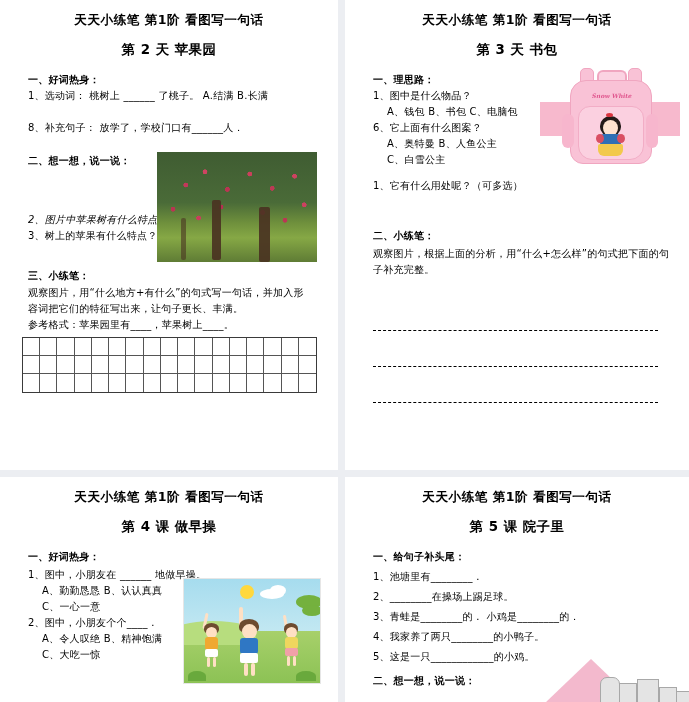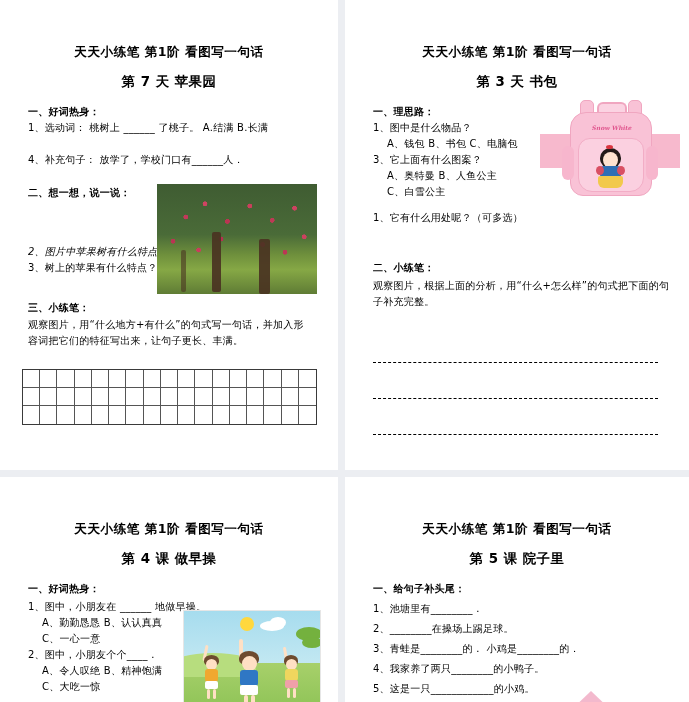--- a/index.html
+++ b/index.html
@@ -13,21 +13,21 @@
     position:absolute;
     background:#ffffff;
     overflow:hidden;
   }
   
   #page-1{left:0;   top:0;   width:338px;height:470px;}
   #page-2{left:345px;top:0;  width:344px;height:470px;}
   #page-3{left:0;   top:477px;width:338px;height:225px;}
   #page-4{left:345px;top:477px;width:344px;height:225px;}
 
-  .inner{position:relative;width:100%;height:100%;margin-top:32px;}
+  .inner{position:relative;width:100%;height:100%;}
 
   .ttl{
     text-align:center;
     font-weight:bold;
     color:#000;
     font-size:12.6px;
     letter-spacing:.5px;
   }
   .ttl1{padding-top:12px;}
   .ttl2{padding-top:12px;font-size:13.4px;}
@@ -105,38 +105,39 @@
   .grid div.lastrow{border-bottom:none;}
 
   .dashline{position:absolute;border-top:1.6px dashed #000;}
 </style>
 </head>
 <body>
 
 <div class="sheet" id="page-1">
  <div class="inner">
   <div class="ttl ttl1">天天小练笔  第1阶  看图写一句话</div>
-  <div class="ttl ttl2">第 7 天  苹果园</div>
+  <div class="ttl ttl2">第 2 天  苹果园</div>
 
   <div class="block body-txt sec" style="left:28px;top:72px;">一、好词热身：</div>
   <div class="block body-txt" style="left:28px;top:88px;">1、选动词：    桃树上 ______ 了桃子。   A.结满    B.长满</div>
-  <div class="block body-txt" style="left:28px;top:120px;">4、补充句子： 放学了，学校门口有______人．</div>
+  <div class="block body-txt" style="left:28px;top:120px;">8、补充句子： 放学了，学校门口有______人．</div>
 
   <div class="block body-txt sec" style="left:28px;top:153px;">二、想一想，说一说：</div>
   <div class="block body-txt" style="left:28px;top:212px;font-style:italic;">2、图片中苹果树有什么特点？</div>
   <div class="block body-txt" style="left:28px;top:228px;">3、树上的苹果有什么特点？</div>
 
   <div class="img orchard" style="left:157px;top:152px;width:160px;height:110px;">
     <div class="trunk" style="left:55px;top:48px;width:9px;height:60px;"></div>
     <div class="trunk" style="left:102px;top:55px;width:11px;height:55px;"></div>
     <div class="trunk" style="left:24px;top:66px;width:5px;height:42px;opacity:.6;"></div>
   </div>
 
   <div class="block body-txt sec" style="left:28px;top:268px;">三、小练笔：</div>
   <div class="block body-txt" style="left:28px;top:285px;width:285px;">观察图片，用“什么地方+有什么”的句式写一句话，并加入形容词把它们的特征写出来，让句子更长、丰满。</div>
+  <div class="block body-txt" style="left:28px;top:317px;">参考格式：苹果园里有____，苹果树上____。</div>
 
   <div class="grid" id="writing-grid" style="left:22px;top:337px;width:293px;height:54px;grid-template-columns:repeat(17,1fr);grid-template-rows:repeat(3,1fr);">
         <div></div>
         <div></div>
         <div></div>
         <div></div>
         <div></div>
         <div></div>
         <div></div>
         <div></div>
@@ -188,21 +189,21 @@
 </div>
 
 <div class="sheet" id="page-2">
  <div class="inner">
   <div class="ttl ttl1">天天小练笔  第1阶  看图写一句话</div>
   <div class="ttl ttl2">第 3 天  书包</div>
 
   <div class="block body-txt sec" style="left:28px;top:72px;">一、理思路：</div>
   <div class="block body-txt" style="left:28px;top:88px;">1、图中是什么物品？</div>
   <div class="block body-txt indent2" style="left:28px;top:104px;">A、钱包        B、书包       C、电脑包</div>
-  <div class="block body-txt" style="left:28px;top:120px;">3、它上面有什么图案？</div>
+  <div class="block body-txt" style="left:28px;top:120px;">6、它上面有什么图案？</div>
   <div class="block body-txt indent2" style="left:28px;top:136px;">A、奥特曼          B、人鱼公主</div>
   <div class="block body-txt indent2" style="left:28px;top:152px;">C、白雪公主</div>
   <div class="block body-txt" style="left:28px;top:178px;">1、它有什么用处呢？（可多选）</div>
 
   <div class="img" style="left:540px;top:62px;width:140px;height:108px;left:195px;">
     <div class="bp-band" style="left:0;top:40px;width:140px;height:34px;"></div>
     <div class="bp-strap" style="left:40px;top:6px;width:12px;height:28px;"></div>
     <div class="bp-strap" style="left:88px;top:6px;width:12px;height:28px;"></div>
     <div class="bp-handle" style="left:57px;top:8px;width:26px;height:12px;"></div>
     <div class="bp-body" style="left:30px;top:18px;width:80px;height:82px;"></div>

